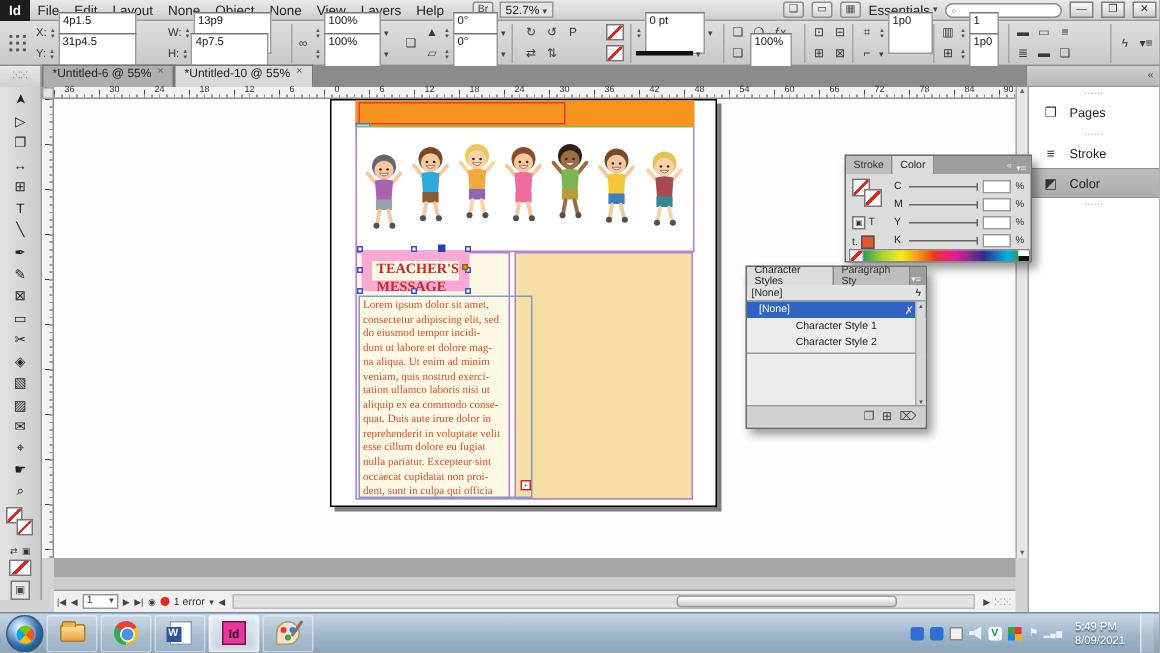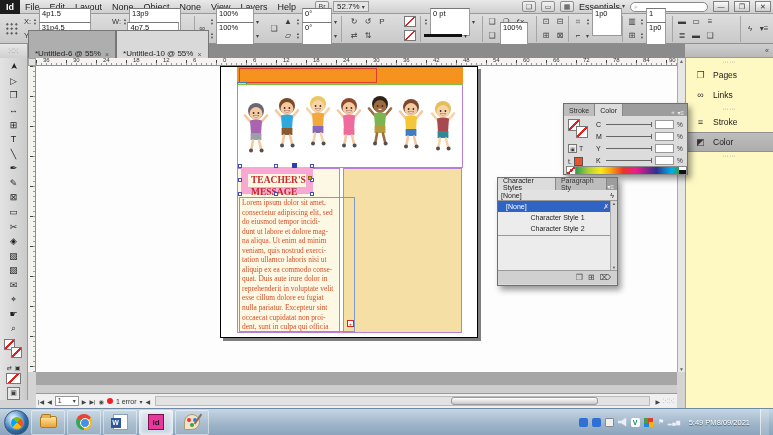--- a/index.html
+++ b/index.html
@@ -38,21 +38,21 @@
 .sep{position:absolute;top:2px;width:1px;height:26px;background:#a5a5a5}
 .proxy{width:13px;height:13px;background:
   radial-gradient(circle 1.2px,#555 99%,transparent 100%) 0 0/4.5px 4.5px}
 .swsl{background:linear-gradient(135deg,transparent 43%,#d22 43%,#d22 57%,transparent 57%),#fff;border:1px solid #777}
 .blackline{width:38px;height:3px;background:#111}
 
 
 .tabbar{position:absolute;left:0;top:44px;width:685px;height:14px;background:#8b8b8b;display:flex;align-items:flex-end}
 .toolshead{width:28px;height:14px;background:linear-gradient(#e8e8e8,#cfcfcf);border-right:1px solid #999;
   font-size:6px;color:#666;text-align:center;line-height:14px}
-.tab{height:28px;display:flex;align-items:flex-end;gap:4px;padding:0 6px;font-size:8px;color:#222;
+.tab{height:15px;display:flex;align-items:flex-start;gap:4px;padding:0 6px;font-size:8px;color:#222;
   border:1px solid #777;border-bottom:none}
 .tab.inactive{background:#aeaeae}
 .tab.active{background:#d9d9d9}
 .tabx{font-size:7px;color:#555}
 .dockhead{position:absolute;left:685px;top:44px;width:88px;height:14px;background:linear-gradient(#cfcfcf,#b9b9b9);
   border-bottom:1px solid #9a9a9a;display:flex;justify-content:flex-end;align-items:center;padding-right:4px;
   font-size:7px;color:#444}
 
 
 .rcorner{position:absolute;left:28px;top:58px;width:8px;height:8px;background:#e2e2e2;border:1px solid #a0a0a0}
@@ -156,21 +156,21 @@
 .cs-list{height:70px;background:#ececec;position:relative;border-bottom:1px solid #9a9a9a}
 .cs-row{height:11px;display:flex;align-items:center;padding:0 8px;font-size:7px;color:#222;justify-content:center}
 .cs-row.sel{background:#2f63c4;color:#fff;justify-content:space-between}
 .cs-hr{height:1px;background:#9a9a9a;margin-top:1px}
 .cs-scroll{position:absolute;right:0;top:0;width:7px;height:100%;background:#d8d8d8;border-left:1px solid #aaa;
   display:flex;flex-direction:column;justify-content:space-between;align-items:center;font-size:4px;color:#555}
 .cs-foot{height:13px;background:#d0d0d0;display:flex;justify-content:flex-end;align-items:center;gap:5px;
   padding-right:6px;font-size:8px;color:#444}
 
 
-.dock{position:absolute;left:685px;top:58px;width:88px;height:350px;background:#fef9c3;border-left:1px solid #a0a0a0}
+.dock{position:absolute;left:685px;top:58px;width:88px;height:350px;background:#ffffff;border-left:1px solid #a0a0a0}
 .ditem{height:20px;display:flex;align-items:center;gap:6px;padding-left:8px;font-size:8.5px;color:#1a1a1a}
 .ditem.active{background:linear-gradient(#bdbdbd,#adadad);border-top:1px solid #909090;border-bottom:1px solid #909090}
 .dico{width:13px;text-align:center;font-size:9px;color:#333}
 .ddiv{height:7px;display:flex;align-items:center;justify-content:center;font-size:6px;color:#8a8a8a;letter-spacing:1px}
 
 
 .taskbar{position:absolute;left:0;top:408px;width:773px;height:27px;
   background:linear-gradient(#c6d6e4,#9db4c8 60%,#8ba5bc);border-top:1px solid #6f8aa5;display:flex;align-items:center}
 .orb{width:25px;height:25px;border-radius:50%;margin-left:4px;border:1px solid #3a5a7a;
   background:radial-gradient(circle at 35% 30%,#cfe6ff 8%,#2f6fae 55%,#17406b);position:relative}
@@ -195,21 +195,21 @@
 .ic-paint::after{content:"";position:absolute;right:0;top:-2px;width:2px;height:12px;background:#8d6e63;transform:rotate(35deg)}
 .tray{margin-left:auto;display:flex;align-items:center;gap:4px;padding-right:4px}
 .tri{width:9px;height:9px;display:flex;align-items:center;justify-content:center;font-size:7px;color:#f0f0f0}
 .tri-app{background:#2f6fd6;border-radius:2px}
 .tri-clip{background:#f0f0f0;border:1px solid #8a8a8a;border-radius:1px}
 .tri-speaker{background:#e8eef4;clip-path:polygon(0 35%,40% 35%,95% 0,95% 100%,40% 65%,0 65%)}
 .tri-v{background:#fff;border-radius:2px;color:#0a8f4e;font-weight:bold;font-size:7px}
 .tri-grid{background:conic-gradient(#e53935 0 25%,#ffb300 25% 50%,#1e88e5 50% 75%,#43a047 75%)}
 .tri-flag::before{content:"⚑";color:#f0f4f8}
 .tri-net{font-size:5px;color:#eef;letter-spacing:.5px}
-.clock{display:flex;flex-direction:row;align-items:flex-start;justify-content:center;color:#fff;
+.clock{display:flex;flex-direction:column;align-items:flex-start;justify-content:center;color:#fff;
   font-size:7.5px;line-height:9px;text-shadow:0 1px 1px #35506b;padding:0 6px}
 .showdesk{width:9px;height:27px;background:rgba(255,255,255,.18);border-left:1px solid rgba(255,255,255,.6)}
 
 
 .g-search::before{content:"⌕"}
 .g-min::before{content:"—"} .g-res::before{content:"❐"} .g-cls::before{content:"✕"}
 .g-chain::before{content:"∞"} .g-rot1::before{content:"↻"} .g-rot2::before{content:"↺"}
 .g-sw1::before{content:"⇄"} .g-sw2::before{content:"⇅"} .g-tri::before{content:"▲"} .g-par::before{content:"▱"}
 .g-fx::before{content:"ƒx"} .g-sq::before{content:"❏"} .g-circ::before{content:"❍"}
 .g-fit1::before{content:"⊡"} .g-fit2::before{content:"⊟"} .g-fit3::before{content:"⊞"} .g-fit4::before{content:"⊠"}
@@ -587,24 +587,20 @@
     <span class="grip">⁙⁙</span>
   </div>
   <div class="blfill"></div>
 
   <div class="dock">
     <div class="ddiv">⋯⋯</div>
     <div class="ditem">
       <span class="dico g-pages"></span>
       <span>Pages</span>
     </div>
-    <div class="ditem">
-      <span class="dico g-links"></span>
-      <span>Links</span>
-    </div>
     <div class="ddiv">⋯⋯</div>
     <div class="ditem">
       <span class="dico g-stroke"></span>
       <span>Stroke</span>
     </div>
     <div class="ditem active">
       <span class="dico g-color"></span>
       <span>Color</span>
     </div>
     <div class="ddiv">⋯⋯</div>

